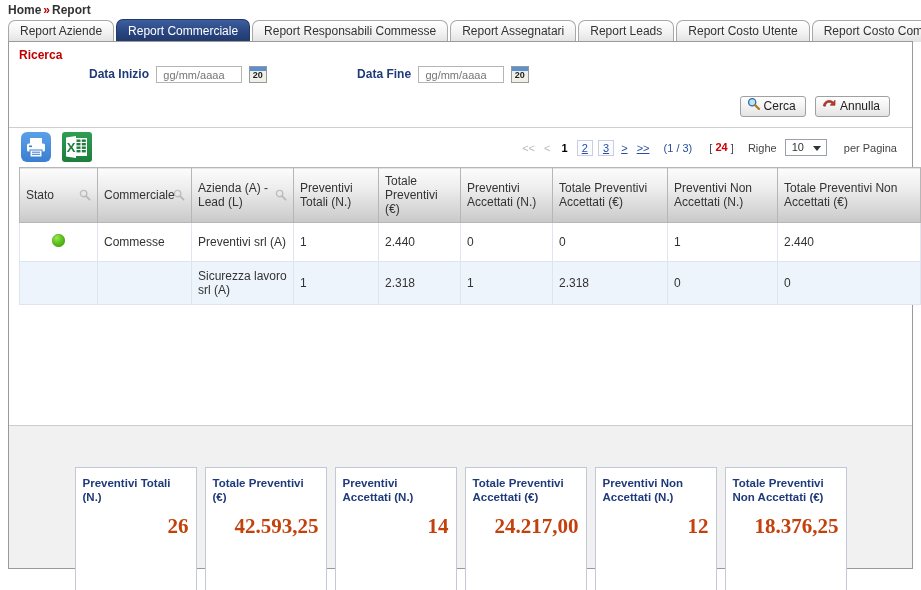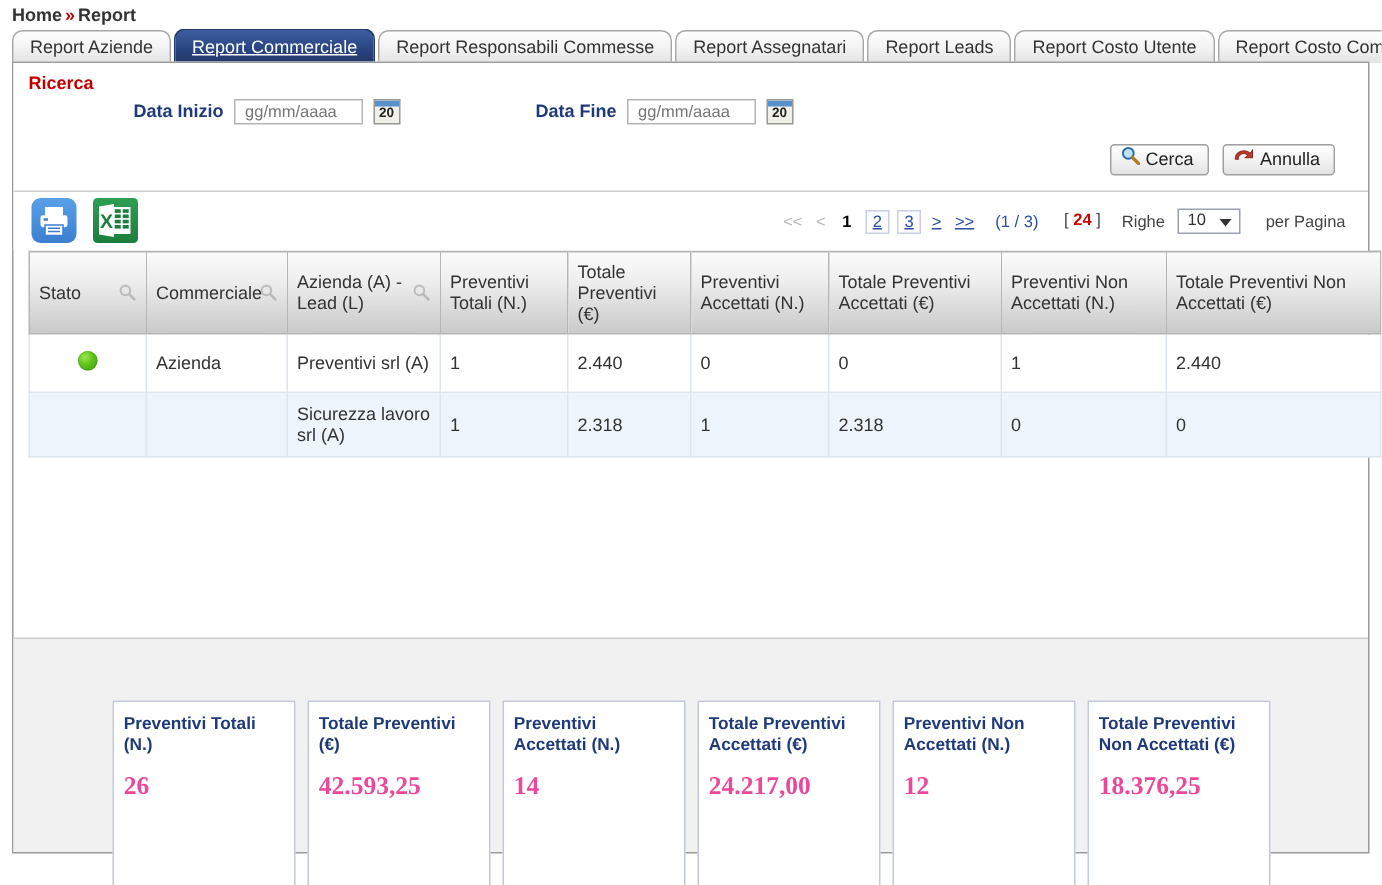--- a/index.html
+++ b/index.html
@@ -50,21 +50,20 @@
     vertical-align: bottom;
     cursor: pointer;
   }
   .tab.active {
     background: linear-gradient(to bottom, #3d5e9e 0%, #28447f 60%, #22386b 100%);
     border-color: #22386b;
     color: #ffffff;
     font-weight: normal;
     height: 23px;
     line-height: 22px;
-    text-decoration: underline;
   }
 
   
   #panel {
     margin: 0 8px;
     height: 528px;
     border: 1px solid #9a9a9a;
     background: #ffffff;
     position: relative;
   }
@@ -276,24 +275,24 @@
     padding: 8px 7px 0 7px;
   }
   .sum-label {
     color: #1f3a7a;
     font-weight: bold;
     font-size: 11.5px;
     line-height: 14px;
   }
   .sum-value {
     margin-top: 10px;
-    text-align: left;
-    color: #ec4899;
+    text-align: right;
+    color: #c2410c;
     font-weight: bold;
-    font-size: 17px;
+    font-size: 21px;
     font-family: "Liberation Serif", serif;
   }
 </style>
 </head>
 <body>
 
 <div id="breadcrumb">
   <span class="crumb">Home</span><span class="sep">»</span><span class="crumb">Report</span>
 </div>
 
@@ -421,21 +420,21 @@
             <th><span class="hlabel">Totale Preventivi (€)</span></th>
             <th><span class="hlabel">Preventivi Accettati (N.)</span></th>
             <th><span class="hlabel">Totale Preventivi Accettati (€)</span></th>
             <th><span class="hlabel">Preventivi Non Accettati (N.)</span></th>
             <th><span class="hlabel">Totale Preventivi Non Accettati (€)</span></th>
           </tr>
         </thead>
       <tbody>
           <tr class="norm">
             <td class="stato"><span class="dot"></span></td>
-            <td>Azienda</td>
+            <td>Commesse</td>
             <td>Preventivi srl (A)</td>
             <td>1</td>
             <td>2.440</td>
             <td>0</td>
             <td>0</td>
             <td>1</td>
             <td>2.440</td>
           </tr>
           <tr class="alt">
             <td class="stato"></td>

